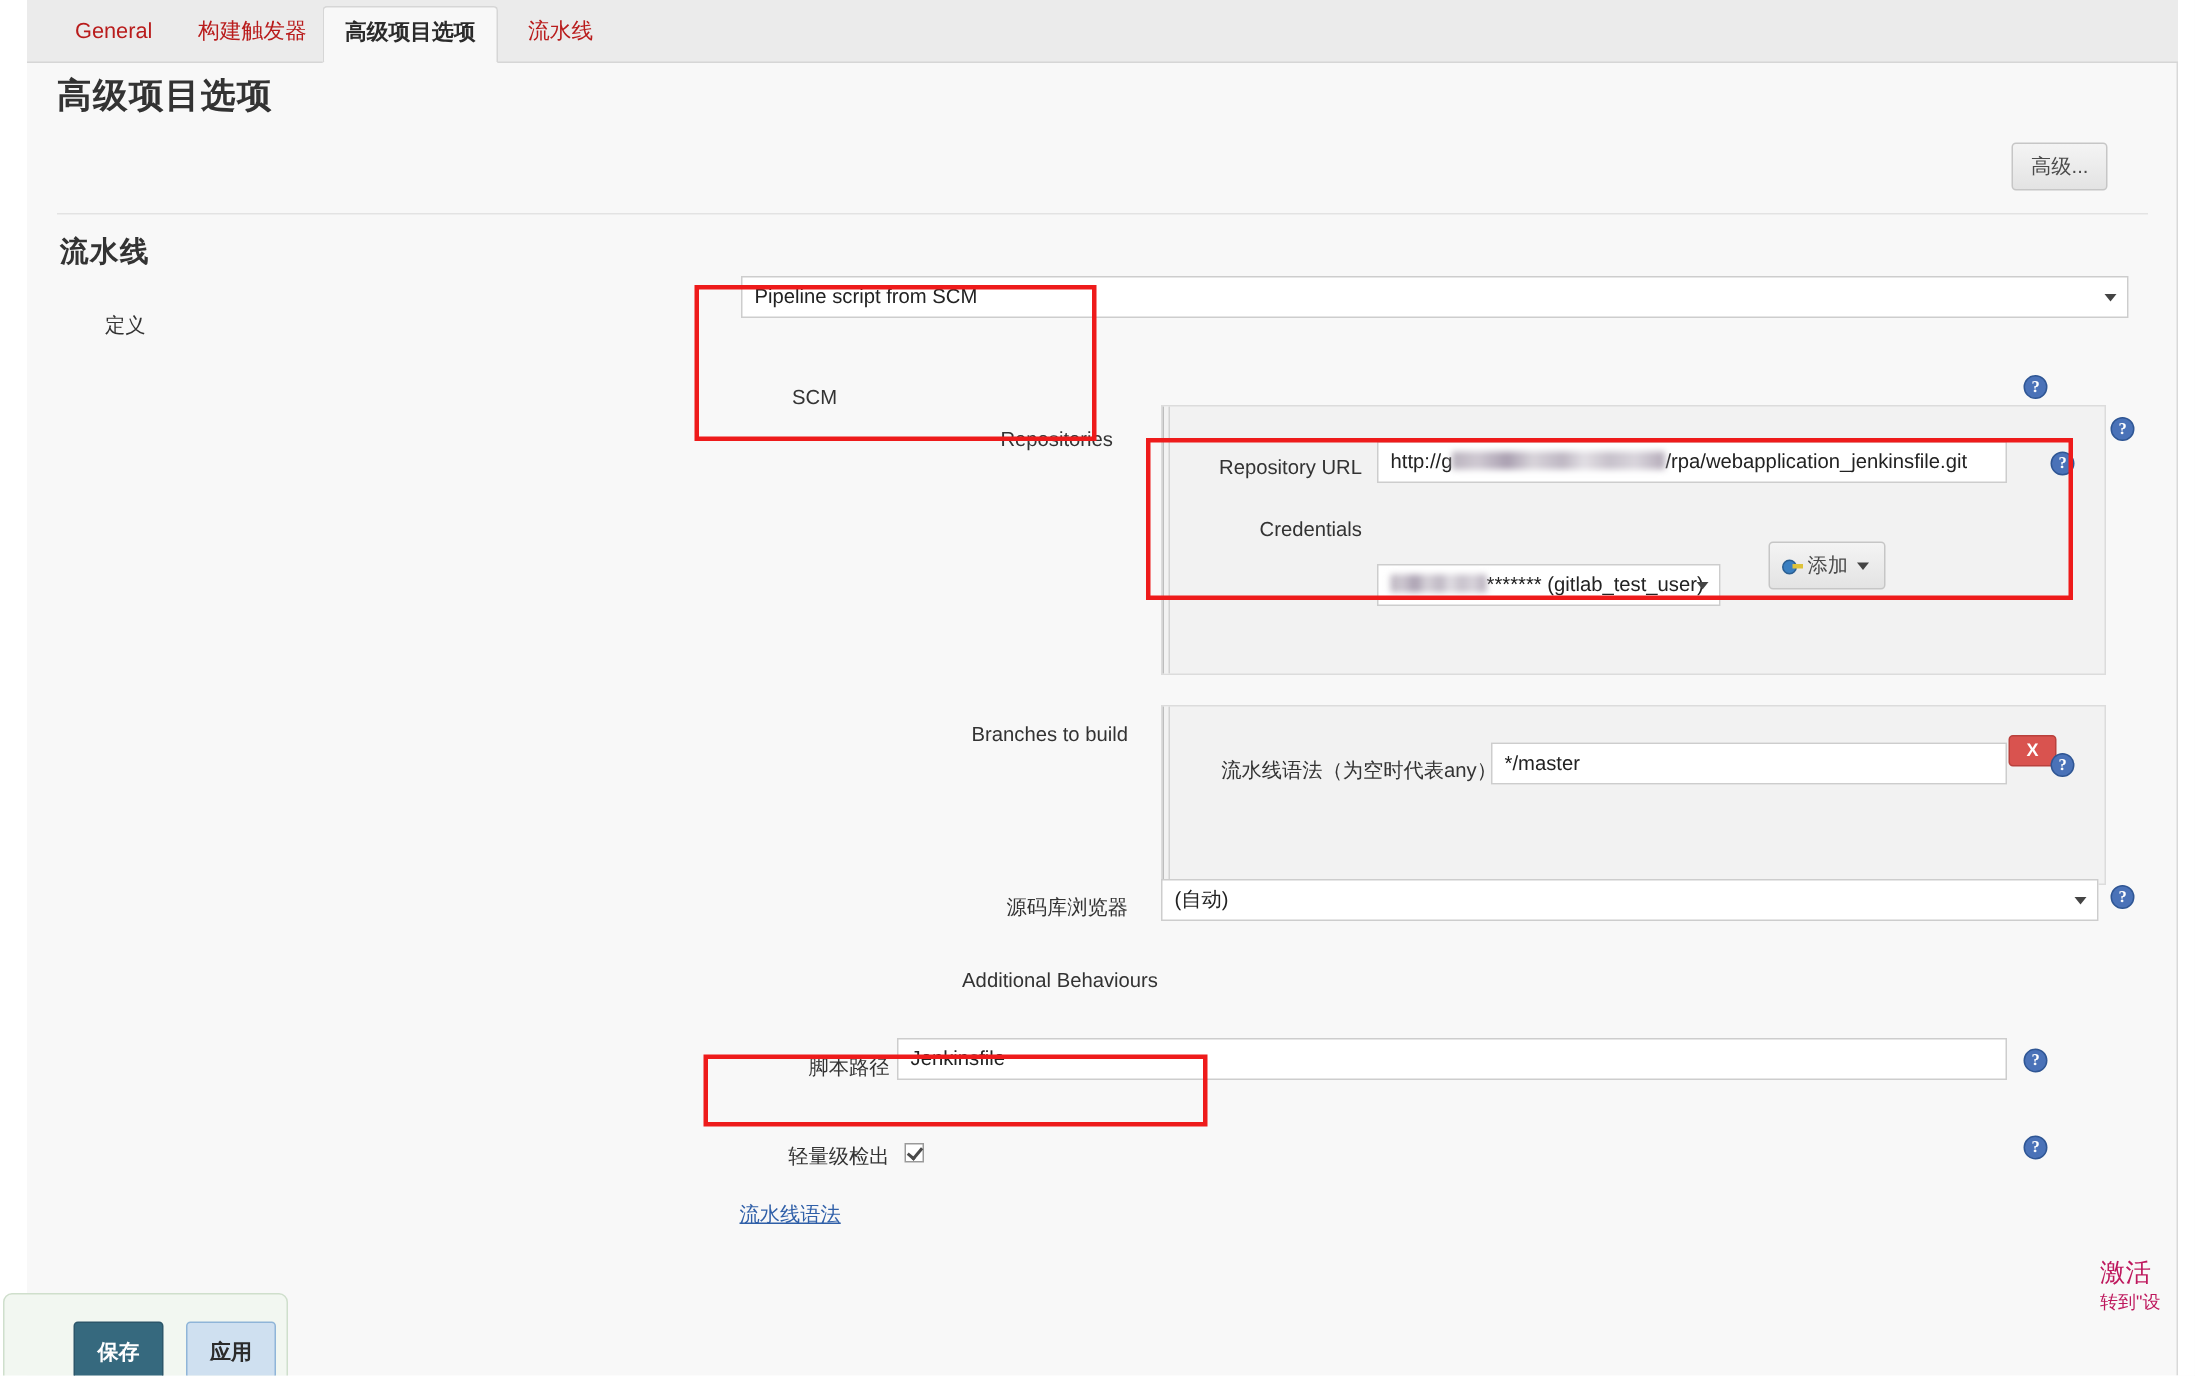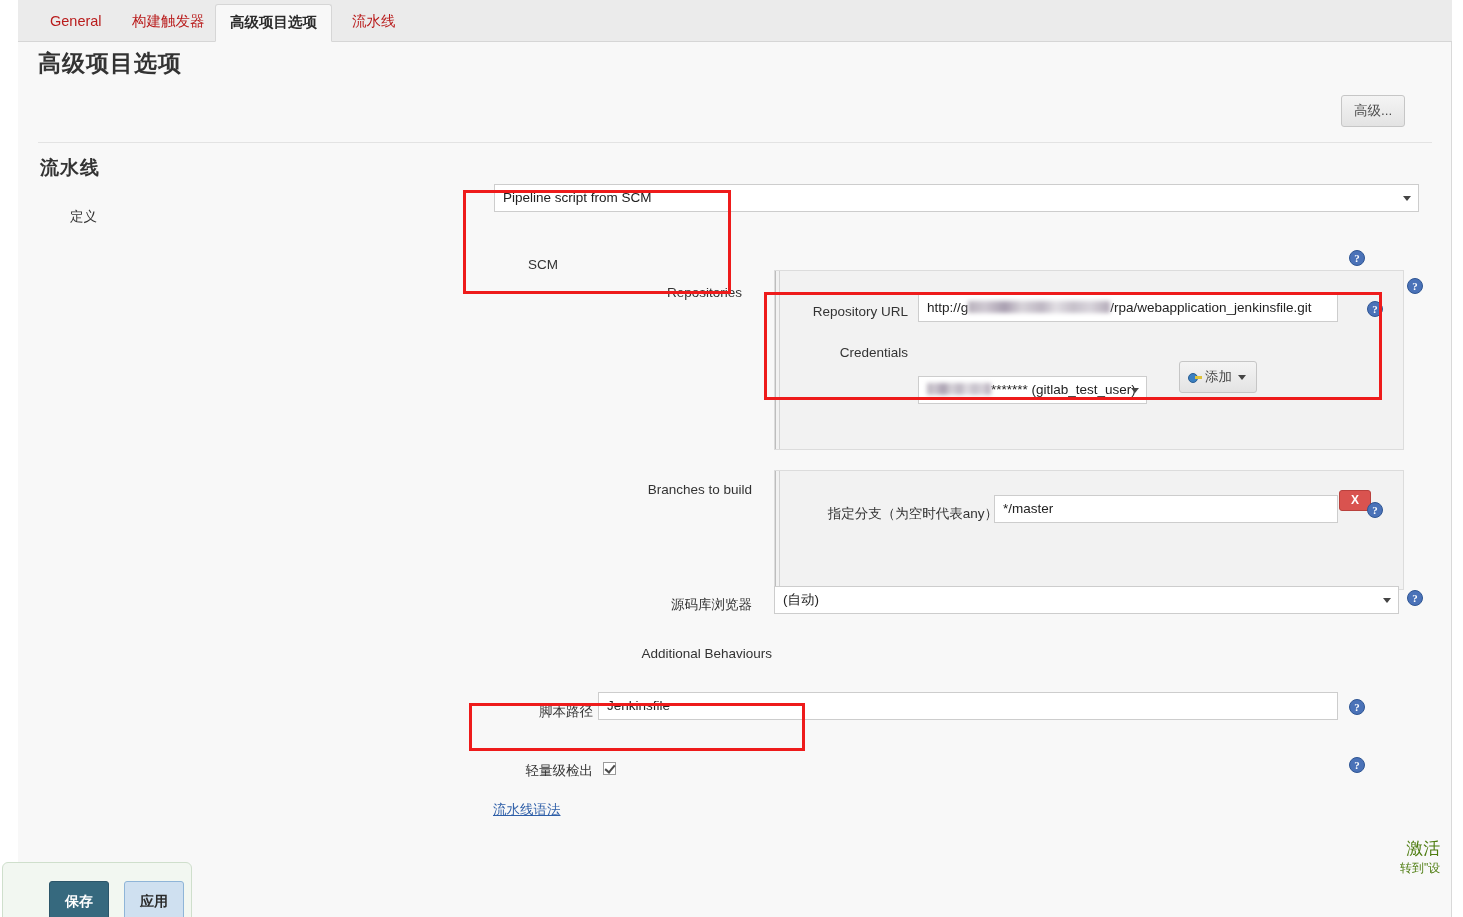--- a/index.html
+++ b/index.html
@@ -306,22 +306,22 @@
       #b9b2bd 0%, #cfc9d2 12%, #a99fb0 26%, #d8d4da 38%,
       #bdb6c2 52%, #e2dfe4 62%, #c6c0ca 74%, #d9d5dc 86%, #b3aab8 100%);
     filter: blur(2px);
     border-radius: 1px;
   }
 
   
   #wm {
     position: absolute;
     left: 1400px; top: 838px;
-    text-align: right;
-    color: #4d7c0f;
+    text-align: left;
+    color: #be185d;
     z-index: 2;
     pointer-events: none;
     white-space: nowrap;
   }
   #wm .l1 { font-size: 17px; line-height: 22px; }
   #wm .l2 { font-size: 12px; line-height: 16px; }
 </style>
 </head>
 <body>
 
@@ -392,21 +392,21 @@
 
     
     <div class="lbl" style="left:604px; top:482px; width:130px;">Branches to build</div>
 
     <div class="panel" style="left:756px; top:470px; width:630px; height:120px;">
       <div class="panel-rail"></div>
     </div>
 
     <div id="x-btn">X</div>
 
-    <div class="lbl" style="left:790px; top:505px; width:190px;">指定分支（为空时代表any）</div>
+    <div class="lbl" style="left:790px; top:505px; width:190px;">流水线语法（为空时代表any）</div>
     <div class="inp" style="left:976px; top:495px; width:344px;">*/master</div>
     <div class="help" style="left:1349px; top:502px;">?</div>
 
     <div class="btn" style="left:1249px; top:536px; min-width:56px;">增加分支</div>
 
     
     <div class="lbl" style="left:604px; top:596px; width:130px;">源码库浏览器</div>
     <div class="sel" style="left:756px; top:586px; width:625px;">
       <span>(自动)</span>
       <span class="caret"></span>

